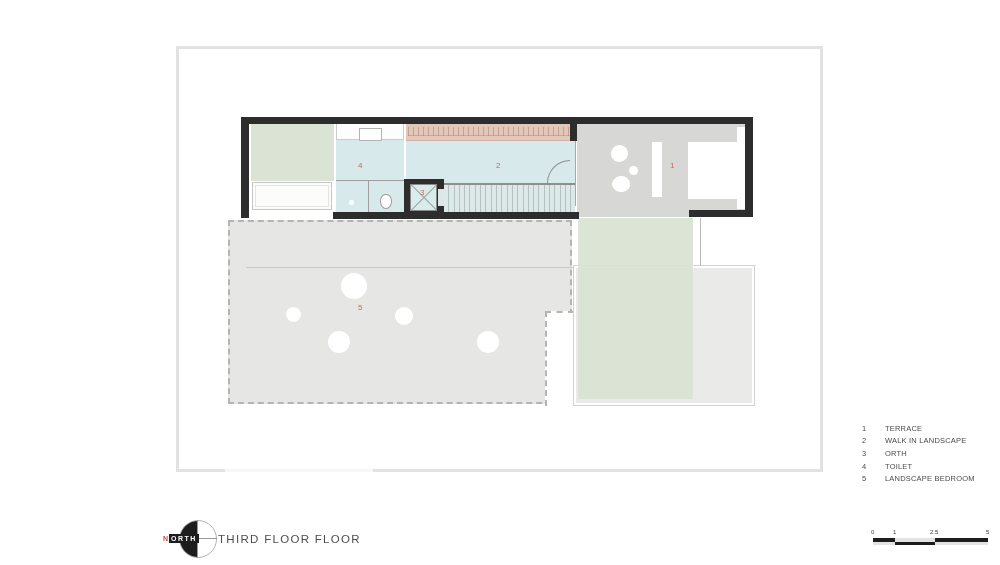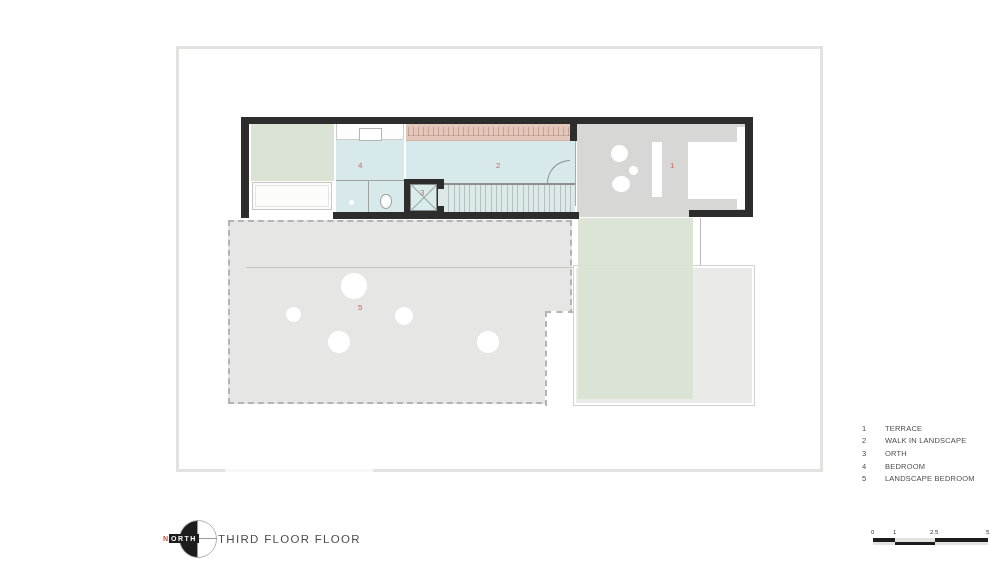--- a/index.html
+++ b/index.html
@@ -166,21 +166,21 @@
     <div class="legend-row">
       <span class="legend-num">2</span>
       <span>WALK IN LANDSCAPE</span>
     </div>
     <div class="legend-row">
       <span class="legend-num">3</span>
       <span>ORTH</span>
     </div>
     <div class="legend-row">
       <span class="legend-num">4</span>
-      <span>BEDROOM</span>
+      <span>TOILET</span>
     </div>
     <div class="legend-row">
       <span class="legend-num">5</span>
       <span>LANDSCAPE BEDROOM</span>
     </div>
   </div>
 
   <div class="abs north-wrap">
     <div class="north-circle">
       <div class="north-half"></div>

